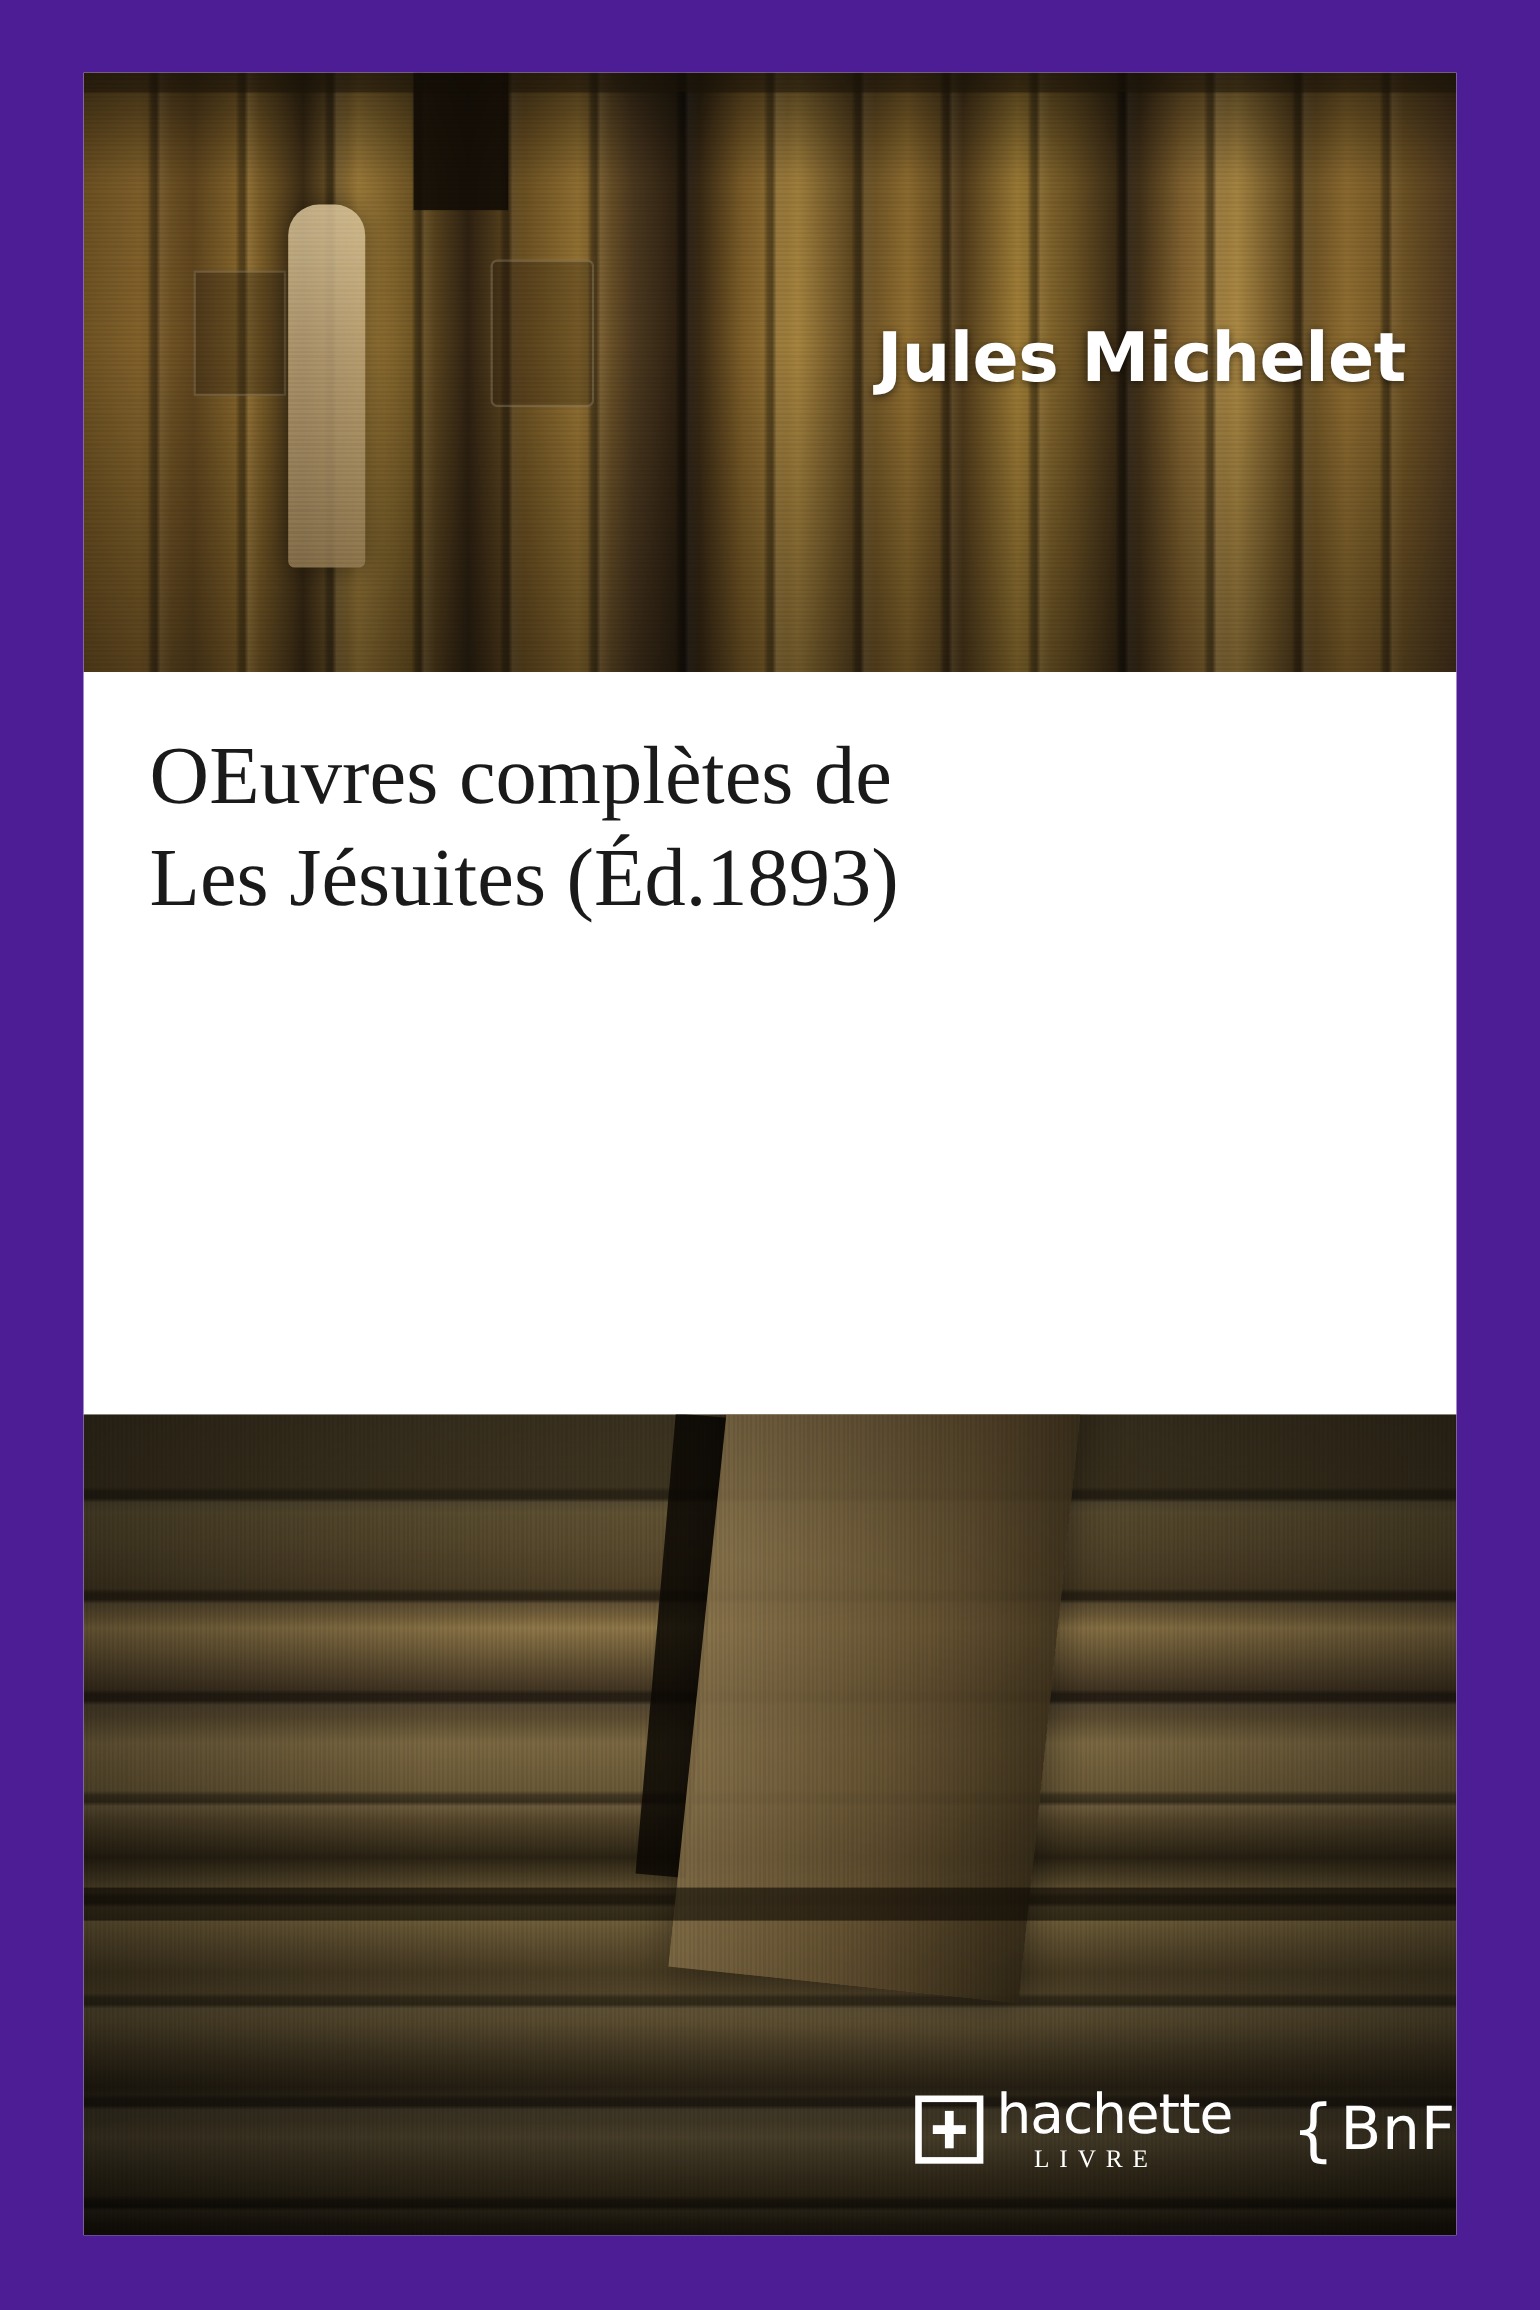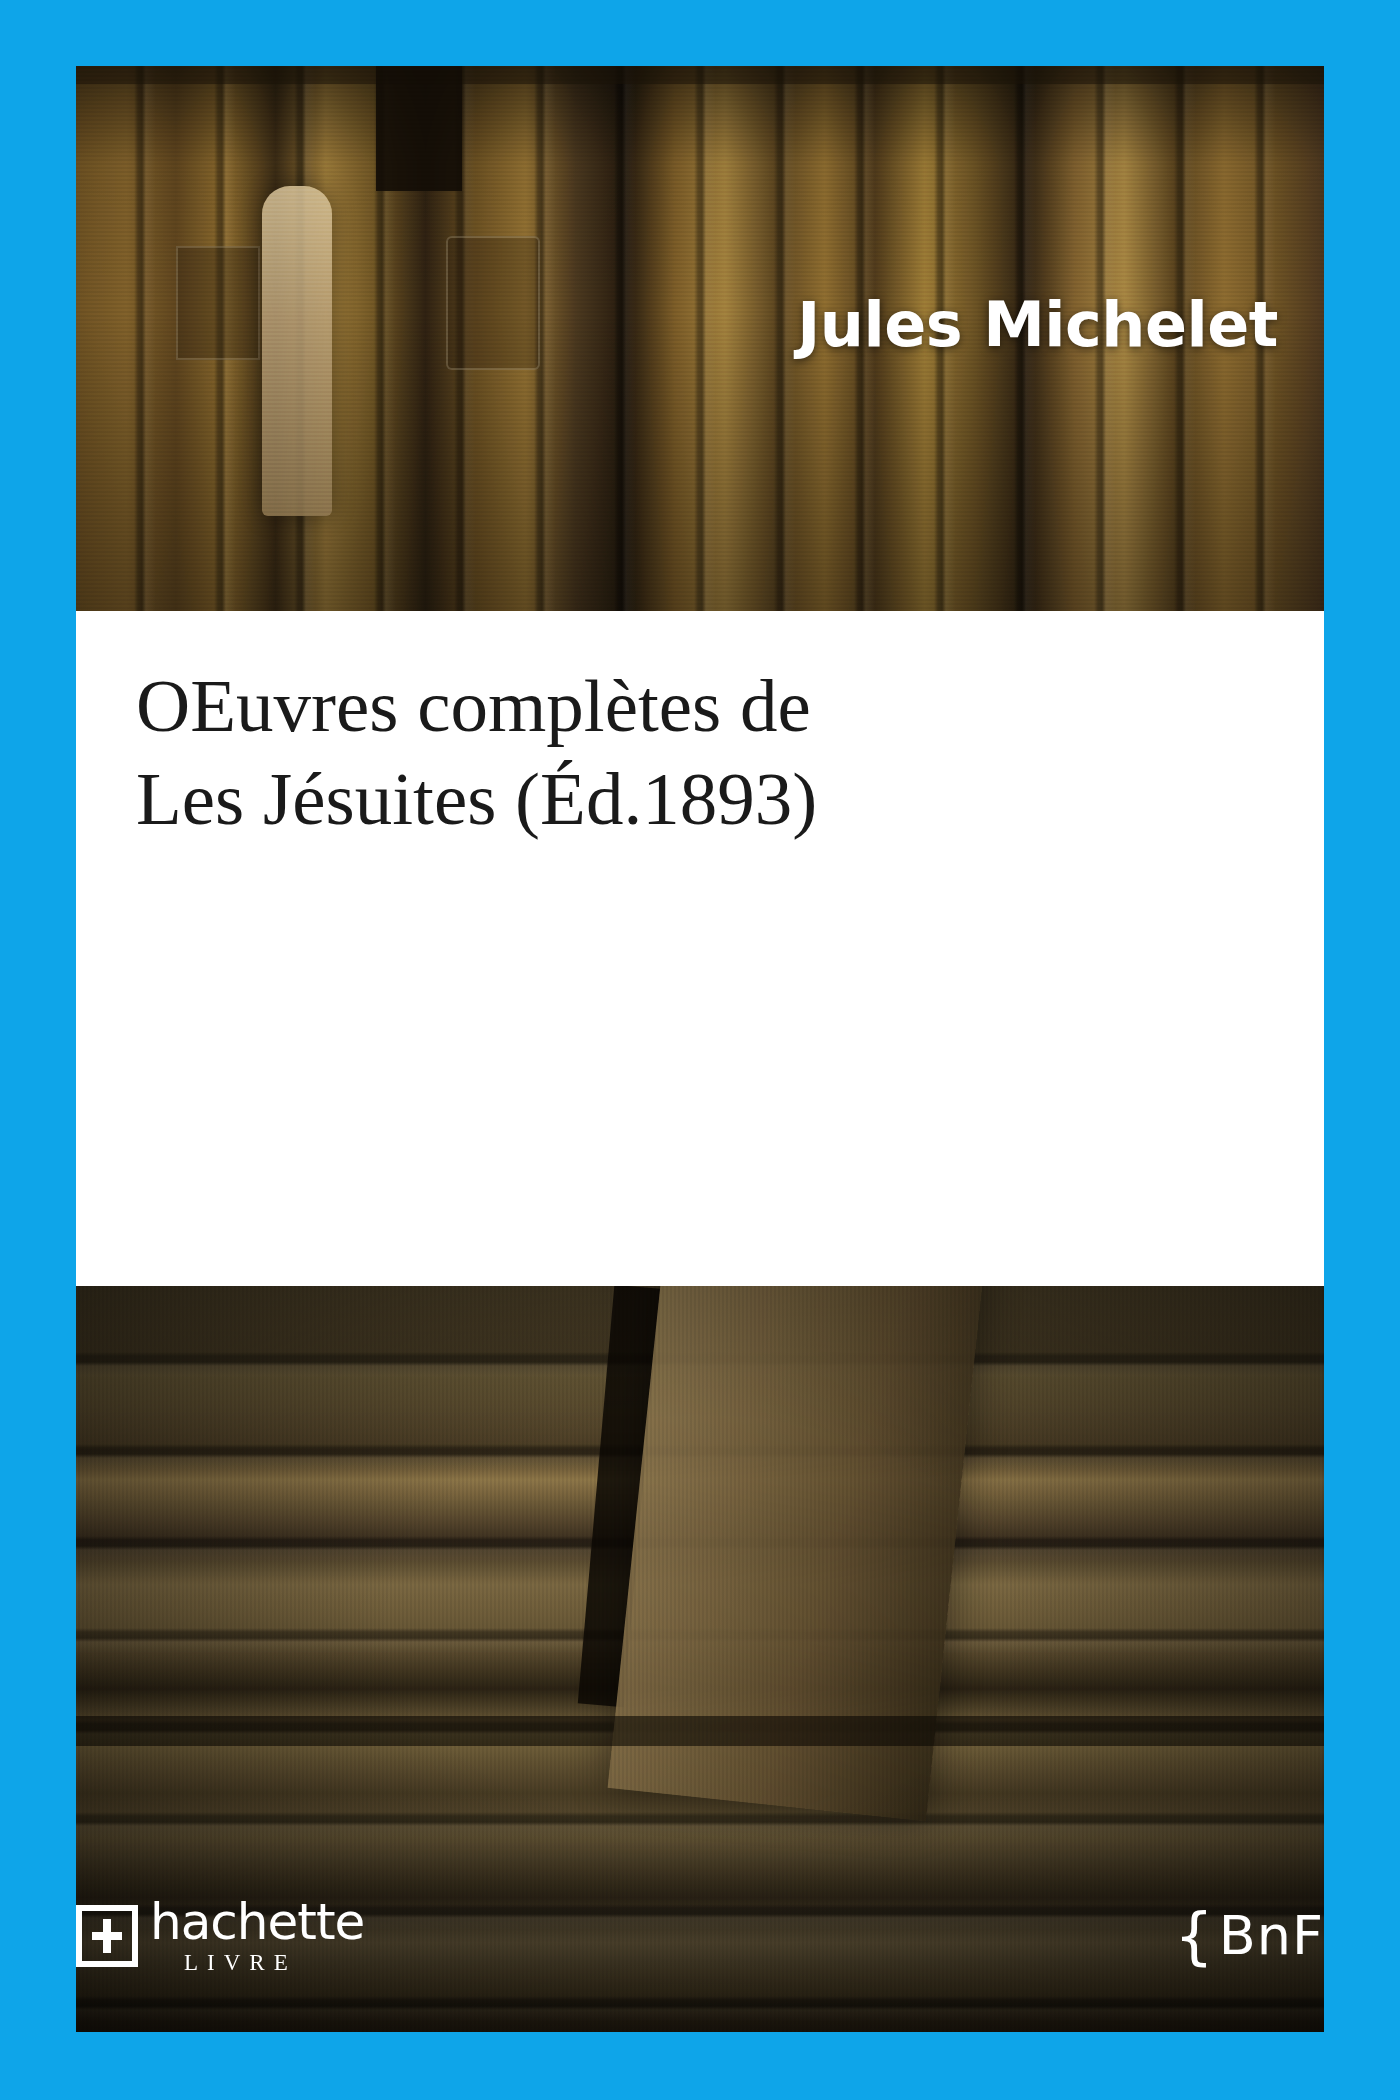--- a/index.html
+++ b/index.html
@@ -11,21 +11,21 @@
     width: 1400px;
     height: 2100px;
     font-family: "Liberation Serif", serif;
     overflow: hidden;
   }
 
   .cover {
     position: relative;
     width: 1400px;
     height: 2100px;
-    background: #0ea5e9;
+    background: #4c1d95;
     box-sizing: border-box;
     padding-left: 40px;
   }
 
   
   .panel {
     position: absolute;
     left: 76px;
     top: 66px;
     width: 1248px;
@@ -239,21 +239,21 @@
     background: radial-gradient(ellipse at 50% 45%, rgba(0,0,0,0) 35%, rgba(0,0,0,.55) 100%);
   }
 
   
   .logos {
     position: absolute;
     left: 0;
     bottom: 58px;
     width: 1248px;
     display: flex;
-    justify-content: space-between;
+    justify-content: flex-end;
     align-items: center;
     gap: 54px;
   }
   .hachette {
     display: flex;
     align-items: center;
     gap: 12px;
   }
   .hachette .mark {
     width: 62px;

